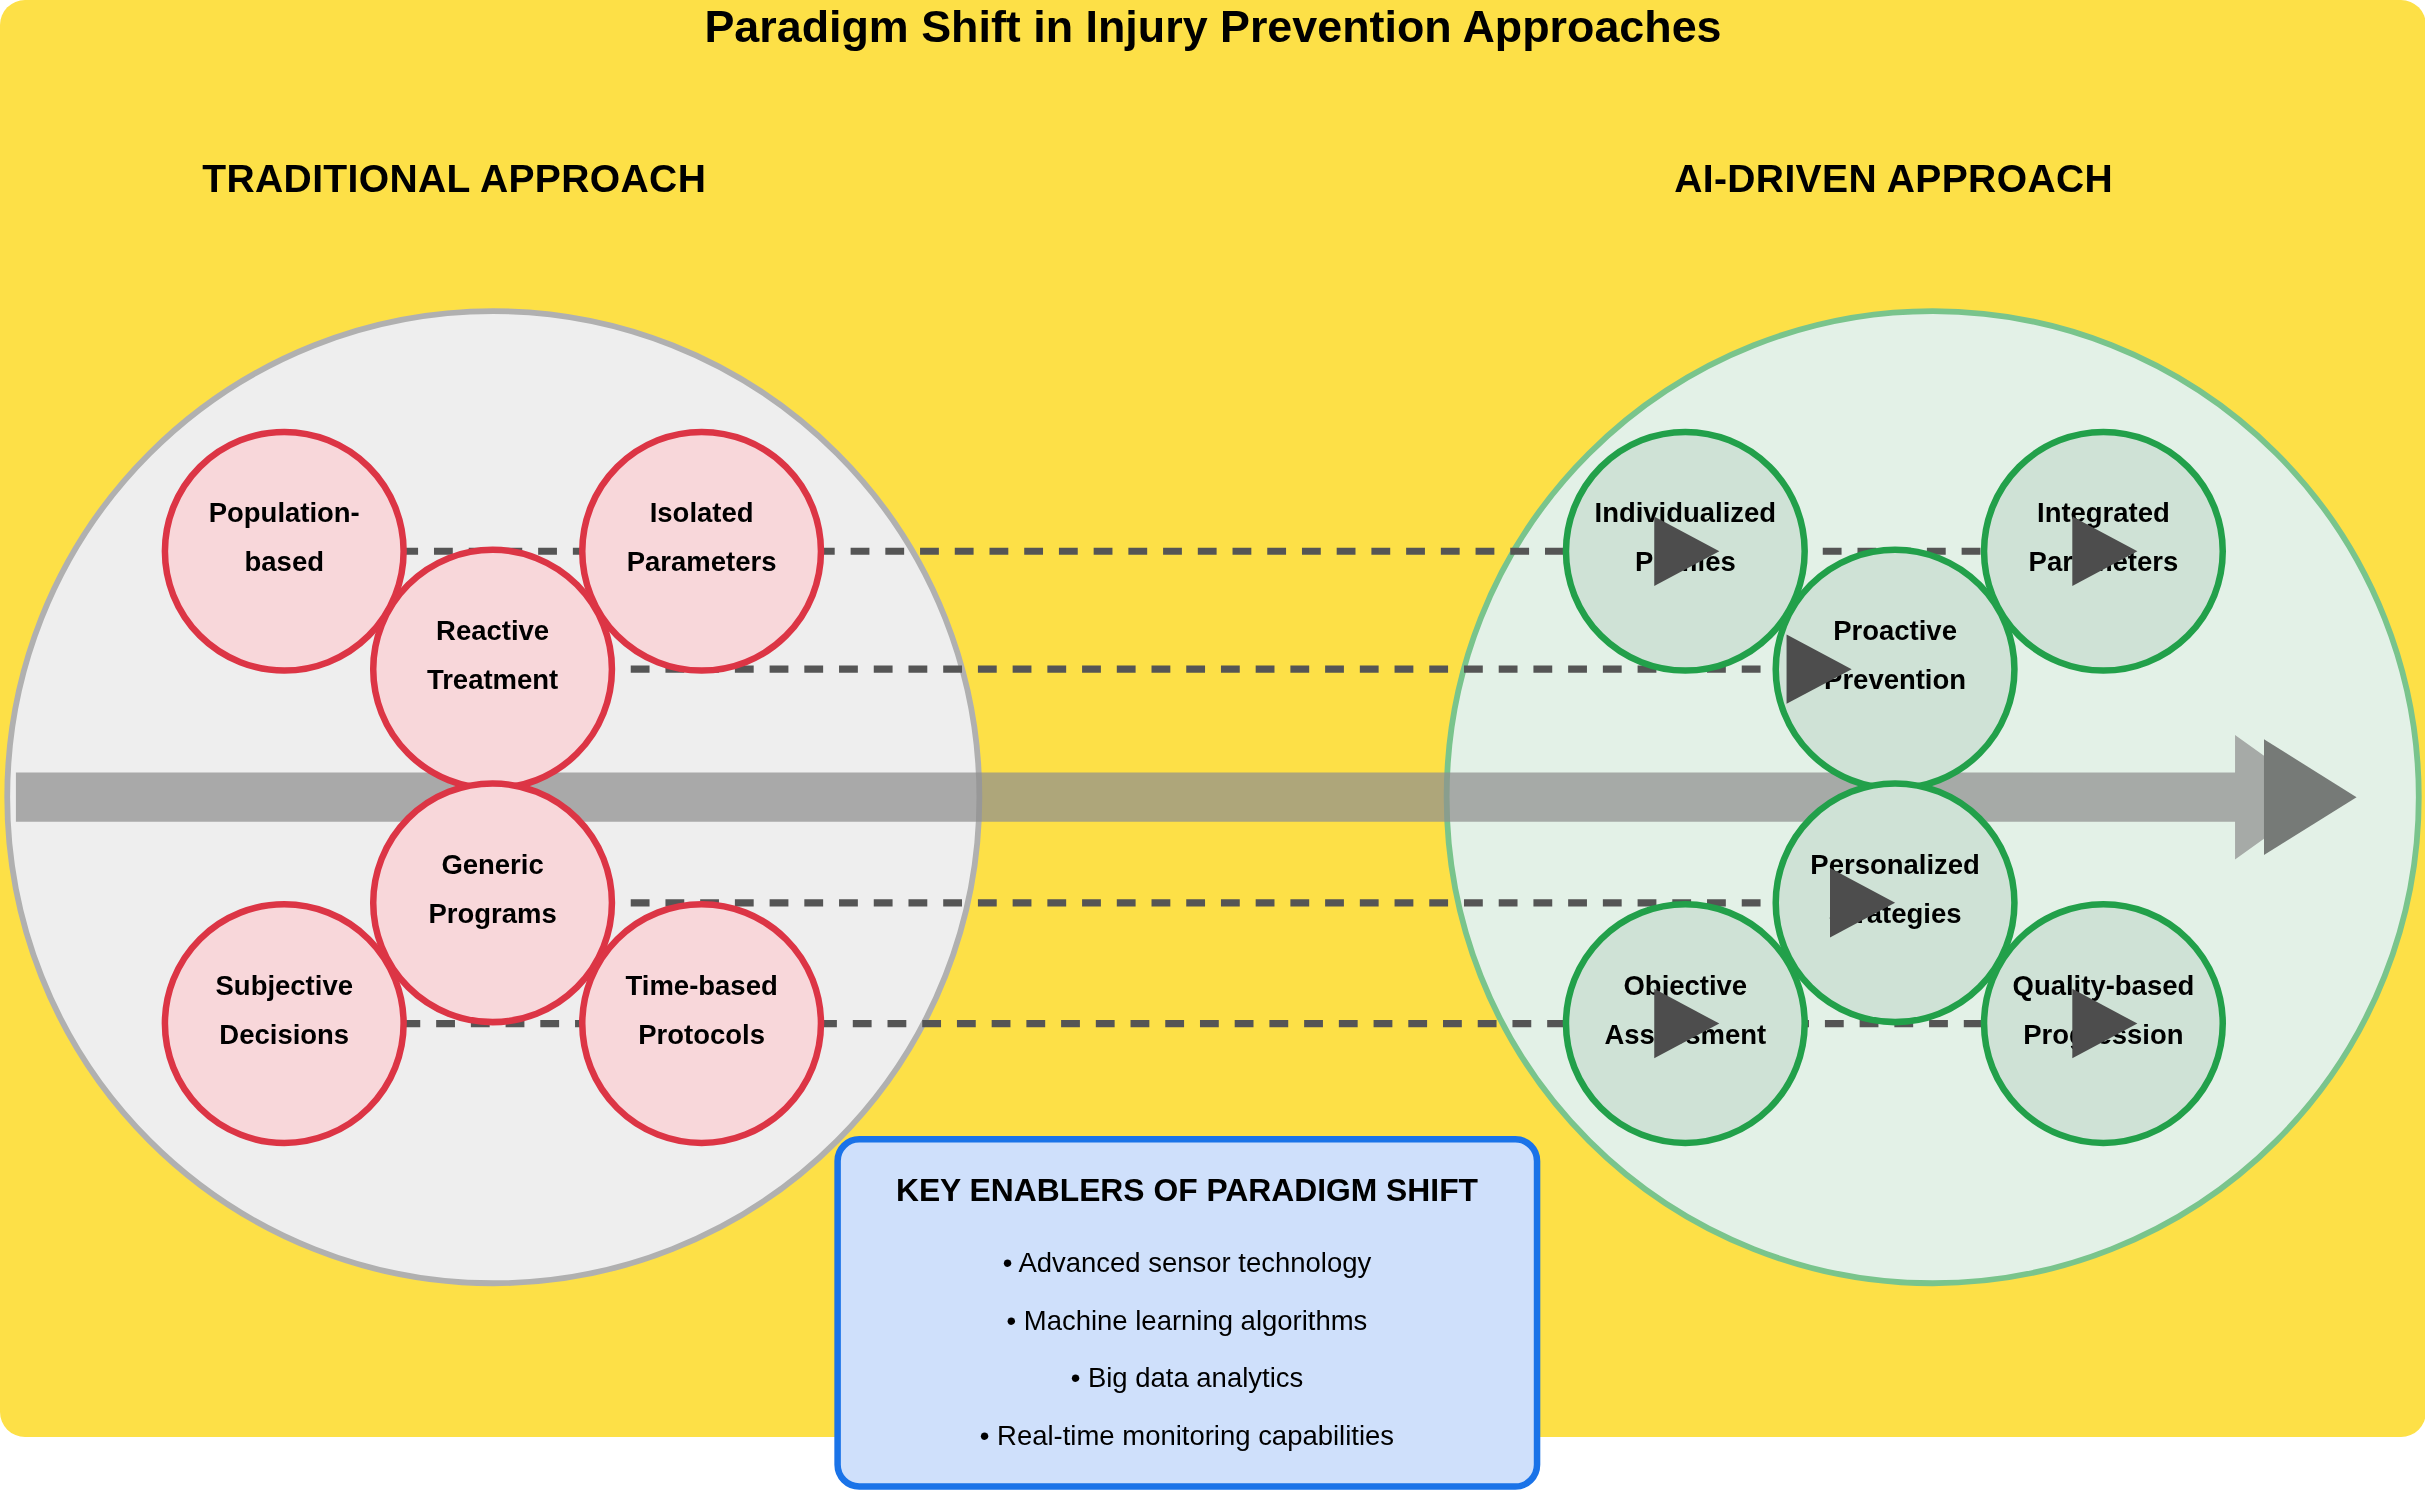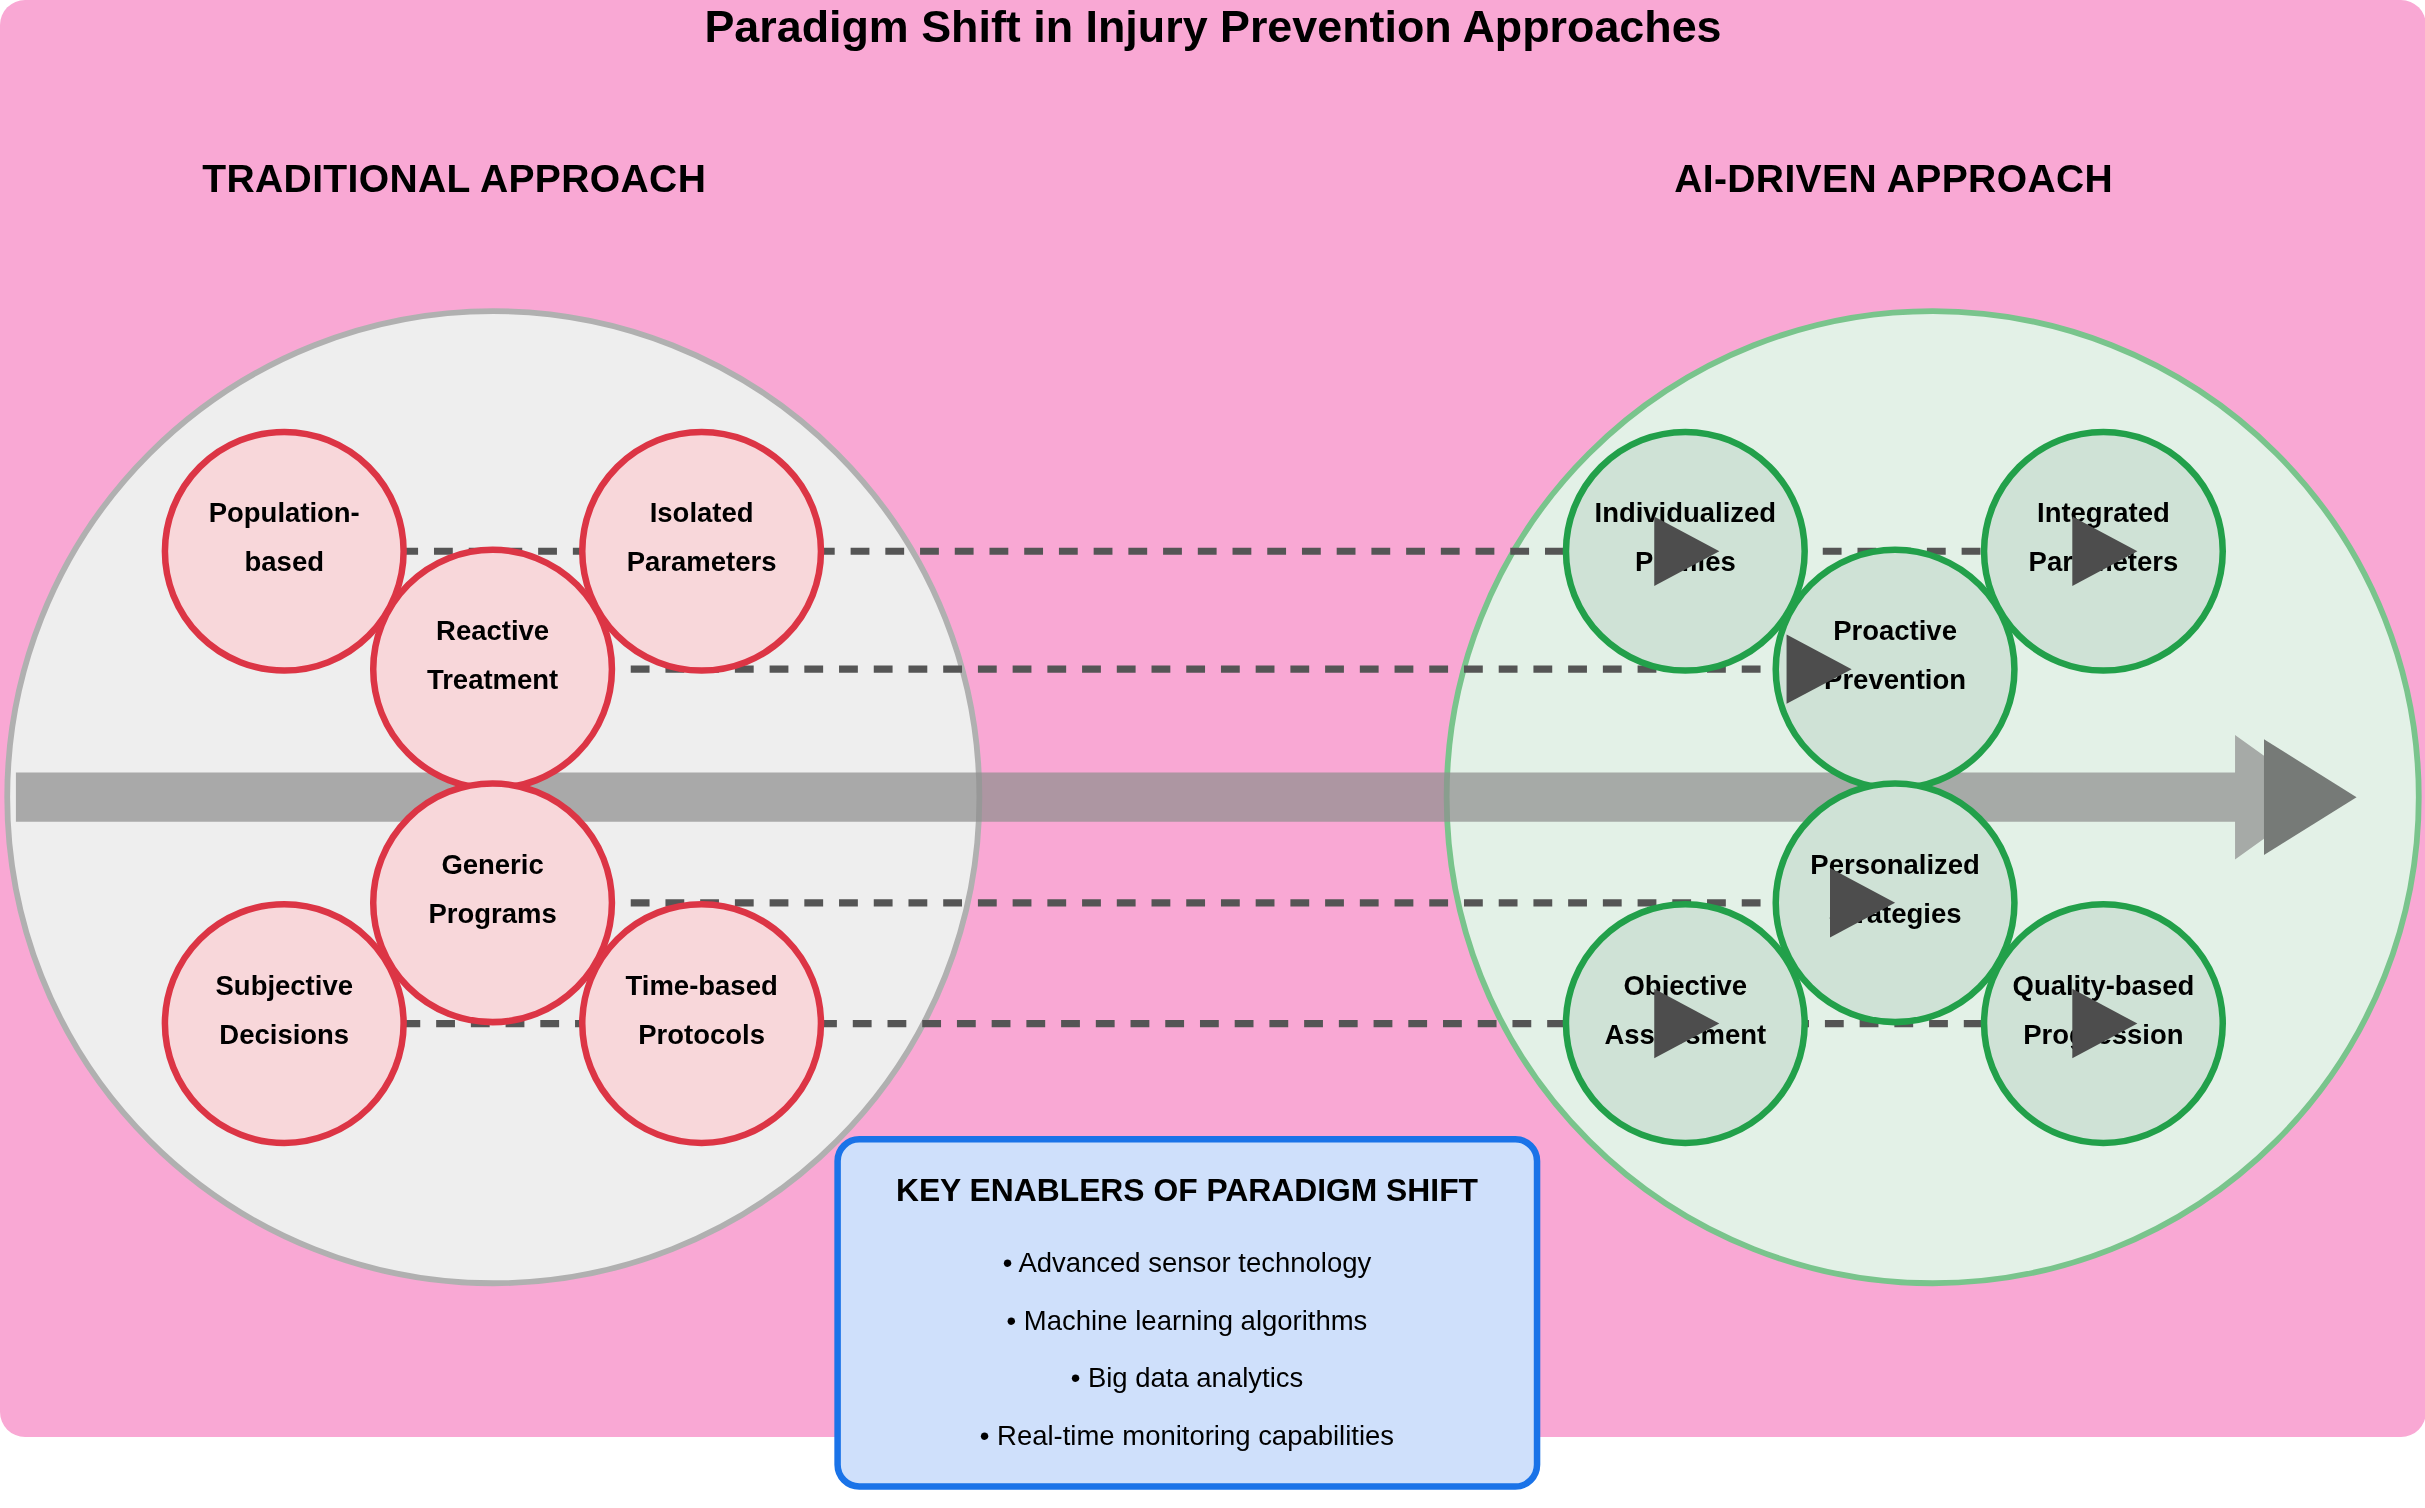--- a/index.html
+++ b/index.html
@@ -11,21 +11,21 @@
   body {
     width: 2426px;
     height: 1509px;
     overflow: hidden;
     font-family: "Liberation Sans", sans-serif;
   }
   #diagram-root {
     position: relative;
     width: 2426px;
     height: 1437px;
-    background: #f9a8d4;
+    background: #fde047;
     border-radius: 25px;
   }
   svg.canvas {
     display: block;
     width: 2426px;
     height: 1509px;
   }
   text {
     font-family: "Liberation Sans", sans-serif;
     fill: #000000;

